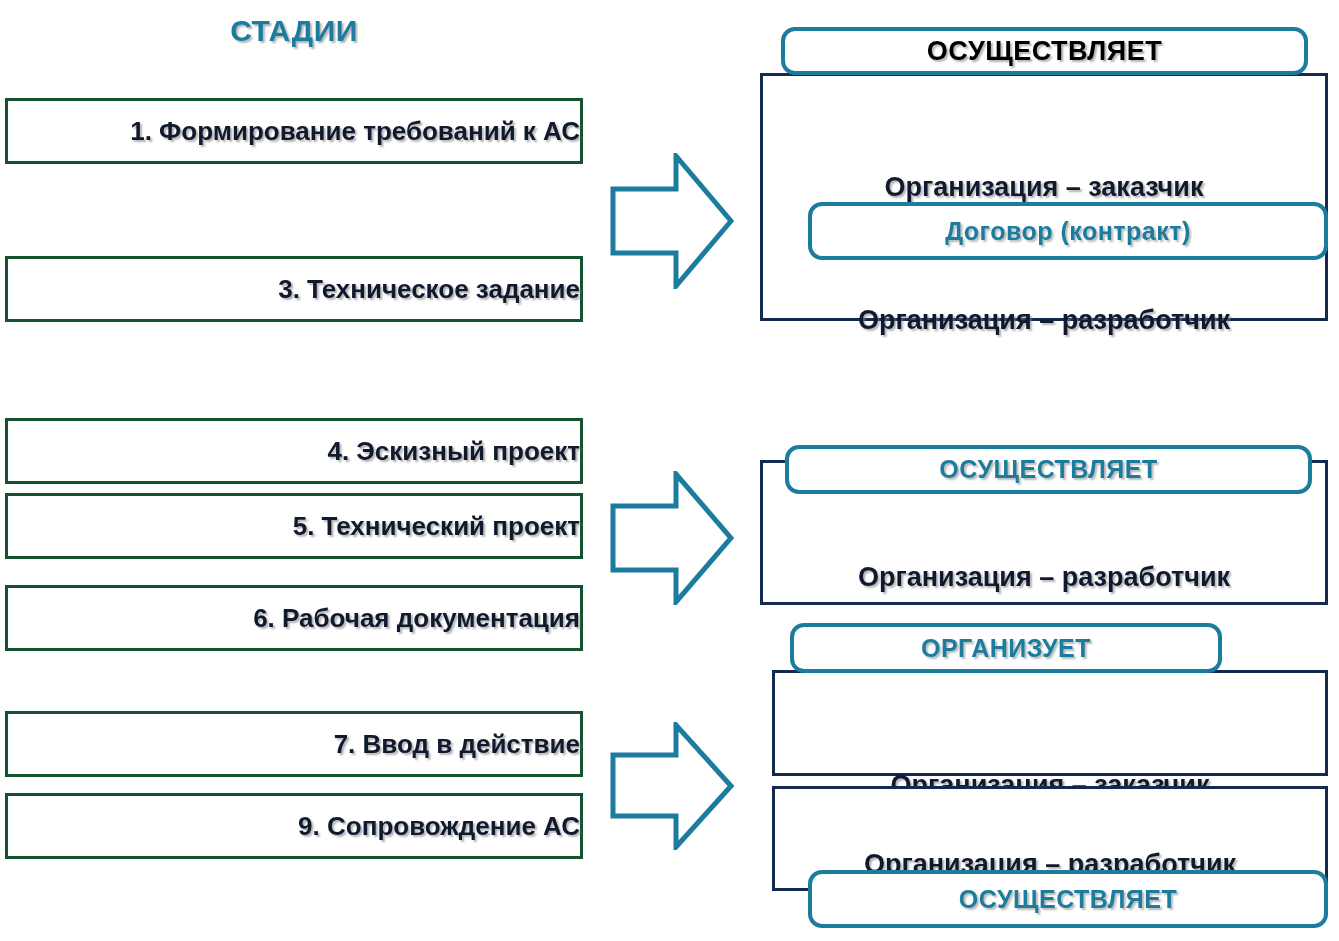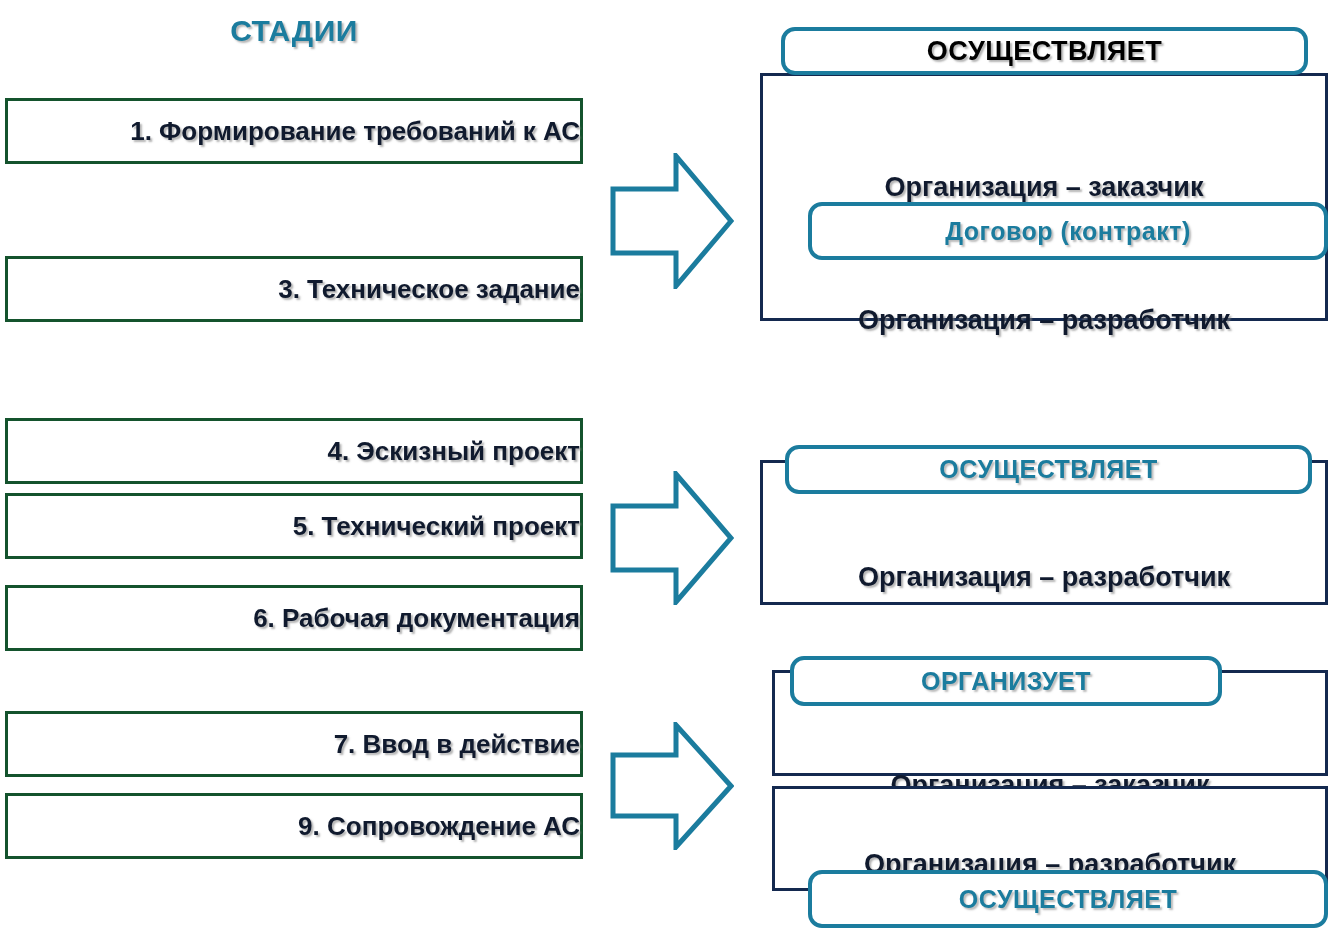--- a/index.html
+++ b/index.html
@@ -179,21 +179,21 @@
   </div>
 
   <div class="navy-box" style="left:772px; top:670px; width:556px; height:106px;"></div>
 
   <div class="navy-label" style="left:772px; top:726px; width:556px;">Организация – заказчик</div>
 
   <div class="navy-box" style="left:772px; top:786px; width:556px; height:105px;"></div>
 
   <div class="navy-label" style="left:772px; top:805px; width:556px;">Организация – разработчик</div>
 
-  <div class="teal-box" style="left:790px; top:645px; width:432px; height:50px;">
+  <div class="teal-box" style="left:790px; top:612px; width:432px; height:50px;">
     <span class="label">ОРГАНИЗУЕТ</span>
   </div>
 
   <div class="teal-box" style="left:808px; top:859px; width:520px; height:58px;">
     <span class="label">ОСУЩЕСТВЛЯЕТ</span>
   </div>
 
 </div>
 
 </body></html>

